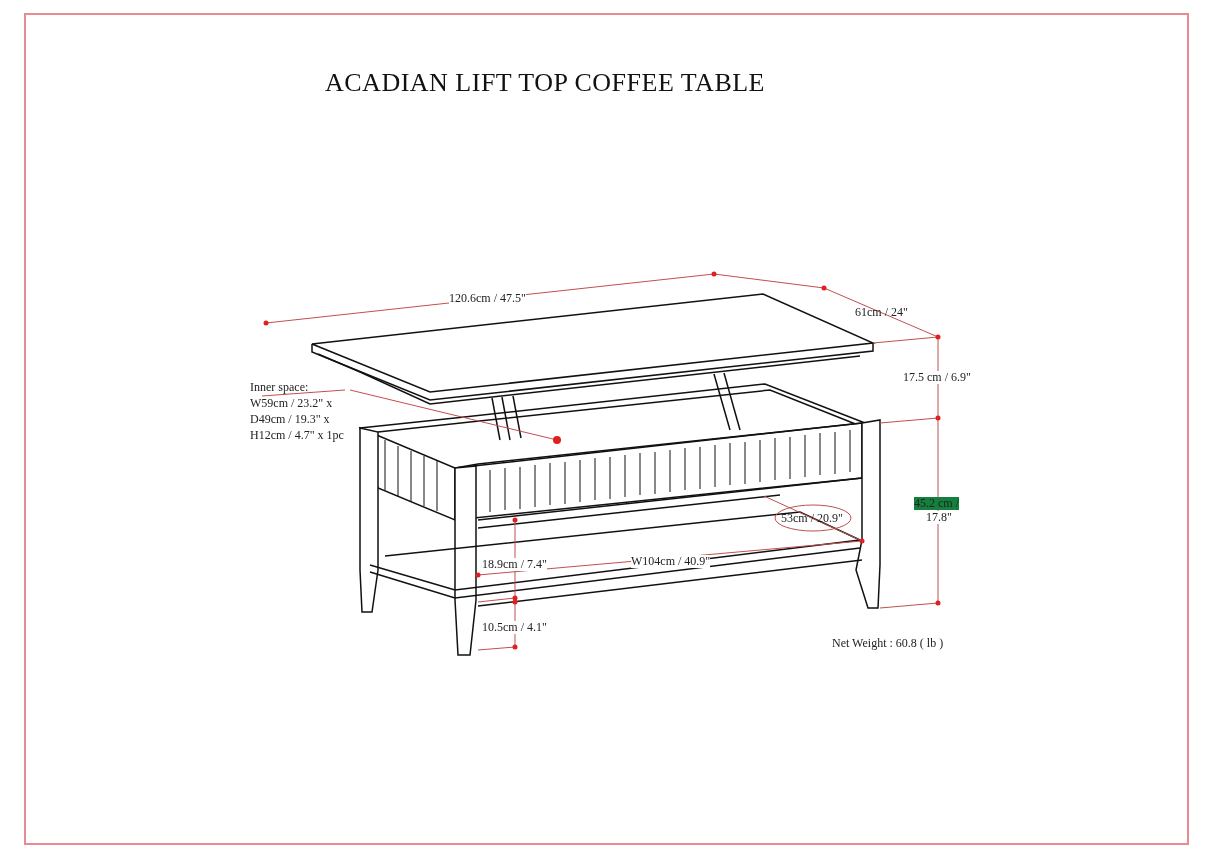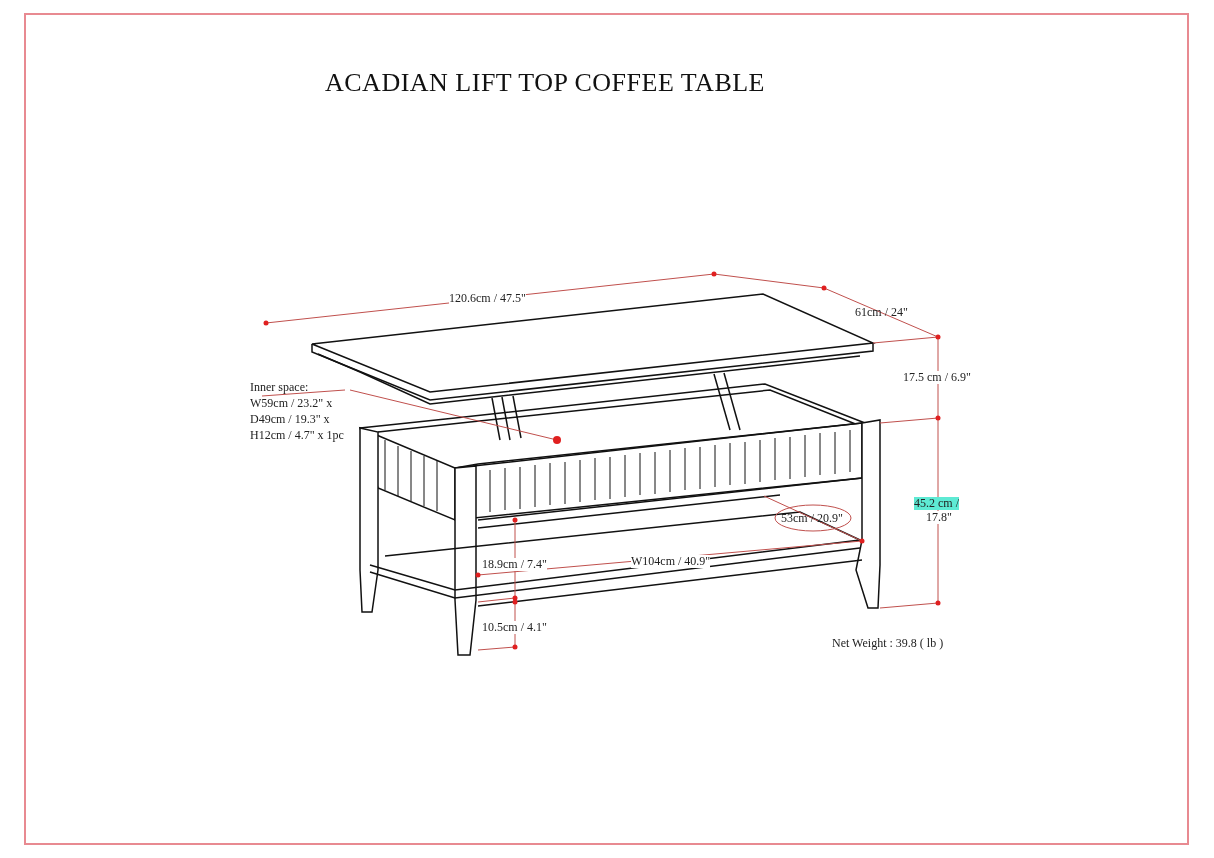--- a/index.html
+++ b/index.html
@@ -115,27 +115,27 @@
       <circle cx="515" cy="598" r="2.5"></circle>
     <circle cx="515" cy="602" r="2.5"></circle>
       <circle cx="515" cy="647" r="2.5"></circle>
     <circle cx="515" cy="520" r="2.5"></circle>
   </g>
 </svg>
 
 <div class="lbl" style="left:449px;top:292px;background:#fff;">120.6cm / 47.5"</div>
 <div class="lbl" style="left:855px;top:306px;">61cm / 24"</div>
 <div class="lbl" style="left:903px;top:371px;background:#fff;">17.5 cm / 6.9"</div>
-<div class="lbl" style="left:914px;top:497px;background:#5eead4;text-align:center;">45.2 cm /</div>
+<div class="lbl" style="left:914px;top:497px;background:#15803d;text-align:center;">45.2 cm /</div>
 <div class="lbl" style="left:926px;top:511px;background:#fff;">17.8"</div>
 <div class="lbl" style="left:781px;top:512px;">53cm / 20.9"</div>
 <div class="lbl" style="left:631px;top:555px;background:#fff;">W104cm / 40.9"</div>
 <div class="lbl" style="left:482px;top:558px;background:#fff;">18.9cm / 7.4"</div>
 <div class="lbl" style="left:482px;top:621px;background:#fff;">10.5cm / 4.1"</div>
 
 <div class="inner">
   <div>Inner space:</div>
   <div>W59cm / 23.2" x</div>
   <div>D49cm / 19.3" x</div>
   <div>H12cm / 4.7" x 1pc</div>
 </div>
 
-<div class="weight">Net Weight : 39.8 ( lb )</div>
+<div class="weight">Net Weight : 60.8 ( lb )</div>
 
 </body></html>

